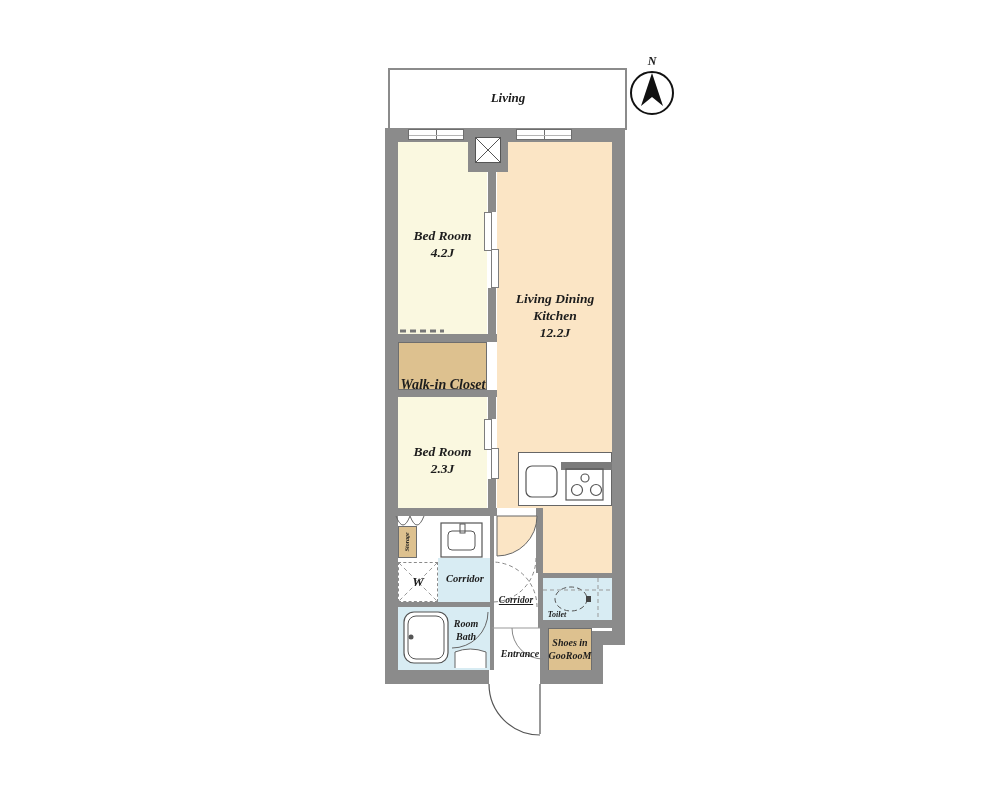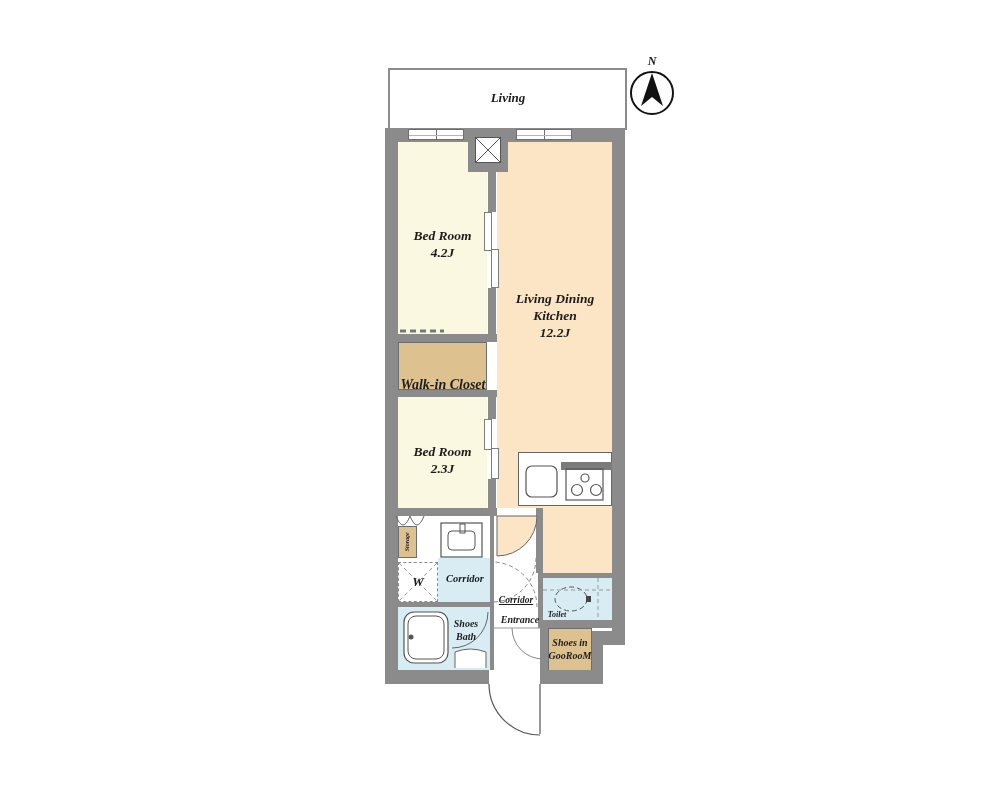--- a/index.html
+++ b/index.html
@@ -171,26 +171,26 @@
   </div>
   <div class="label" style="left:393px;top:376px;width:100px;font-size:14px;">Walk-in Closet</div>
   <div class="label" style="left:390px;top:444px;width:105px;font-size:13.5px;">
     <span>Bed Room</span><br>
     <span>2.3J</span>
   </div>
   <div class="label" style="left:392px;top:538px;width:32px;font-size:6px;transform:rotate(-90deg);">Storage</div>
   <div class="label" style="left:408px;top:574px;width:20px;font-size:13px;">W</div>
   <div class="label" style="left:436px;top:572px;width:58px;font-size:10.5px;">Corridor</div>
   <div class="label" style="left:442px;top:618px;width:48px;font-size:10px;">
-    <span>Shoes</span><br>
+    <span>Room</span><br>
     <span>Bath</span>
   </div>
   <div class="label" style="left:490px;top:595px;width:52px;font-size:9.5px;text-decoration:underline;">Corridor</div>
   <div class="label" style="left:542px;top:610px;width:30px;font-size:8px;">Toilet</div>
-  <div class="label" style="left:492px;top:614px;width:56px;font-size:10px;">Entrance</div>
+  <div class="label" style="left:492px;top:648px;width:56px;font-size:10px;">Entrance</div>
   <div class="label" style="left:548px;top:637px;width:44px;font-size:10px;">
     <span>Shoes in</span><br>
     <span>GooRooM</span>
   </div>
   <div class="label" style="left:644px;top:54px;width:16px;font-size:12px;">N</div>
 
 
 </div>
 
 </body></html>

